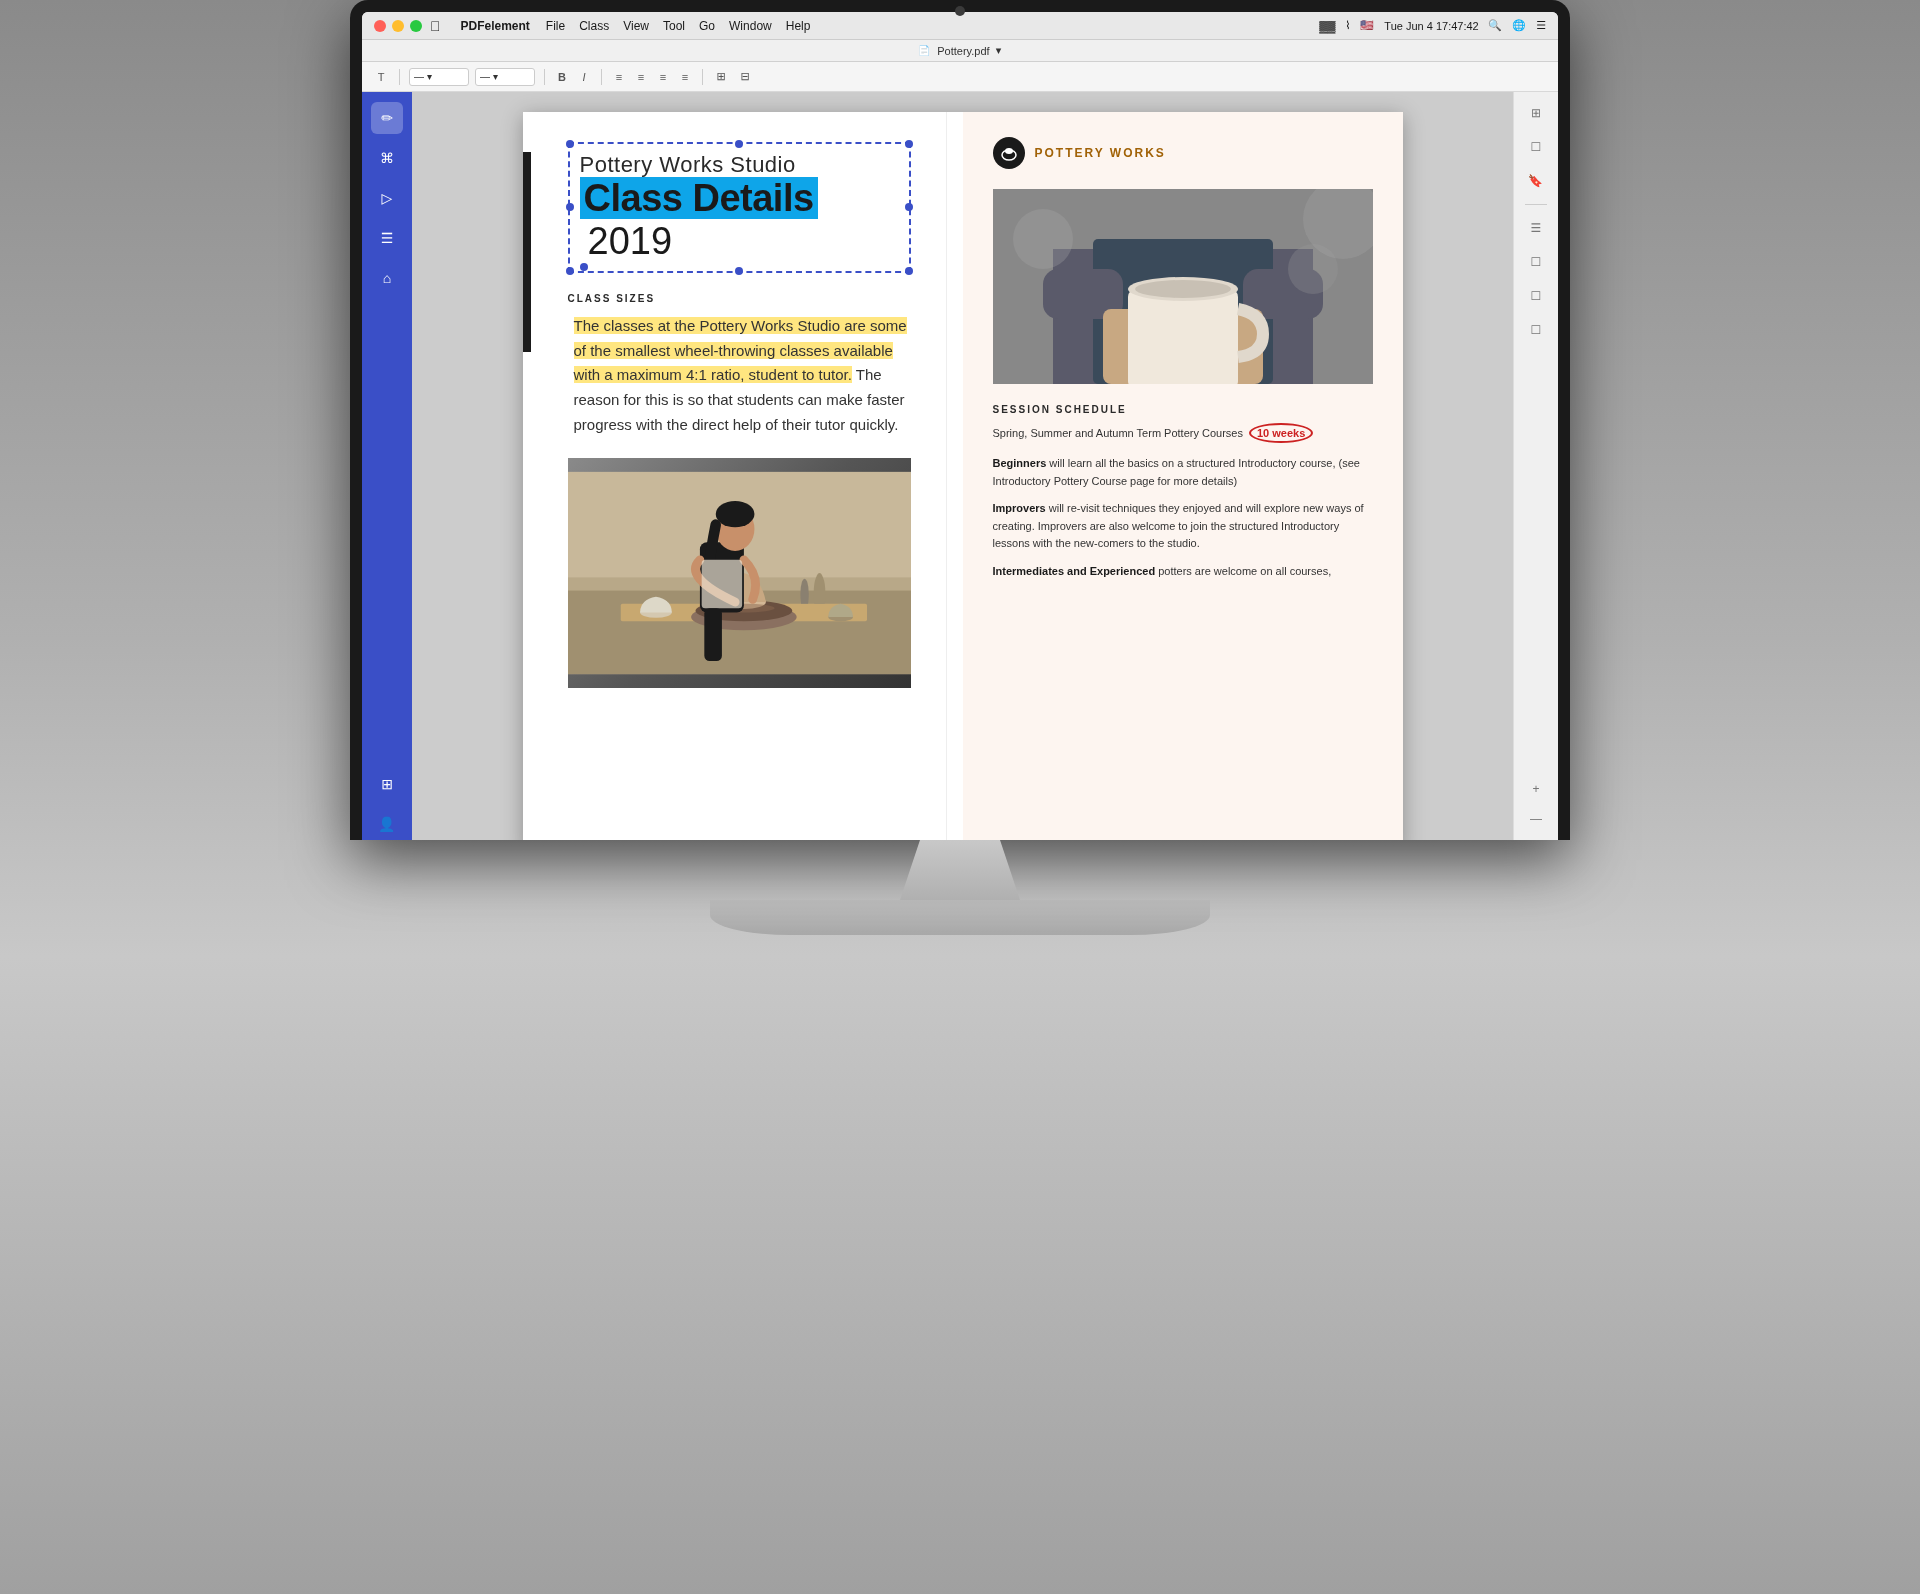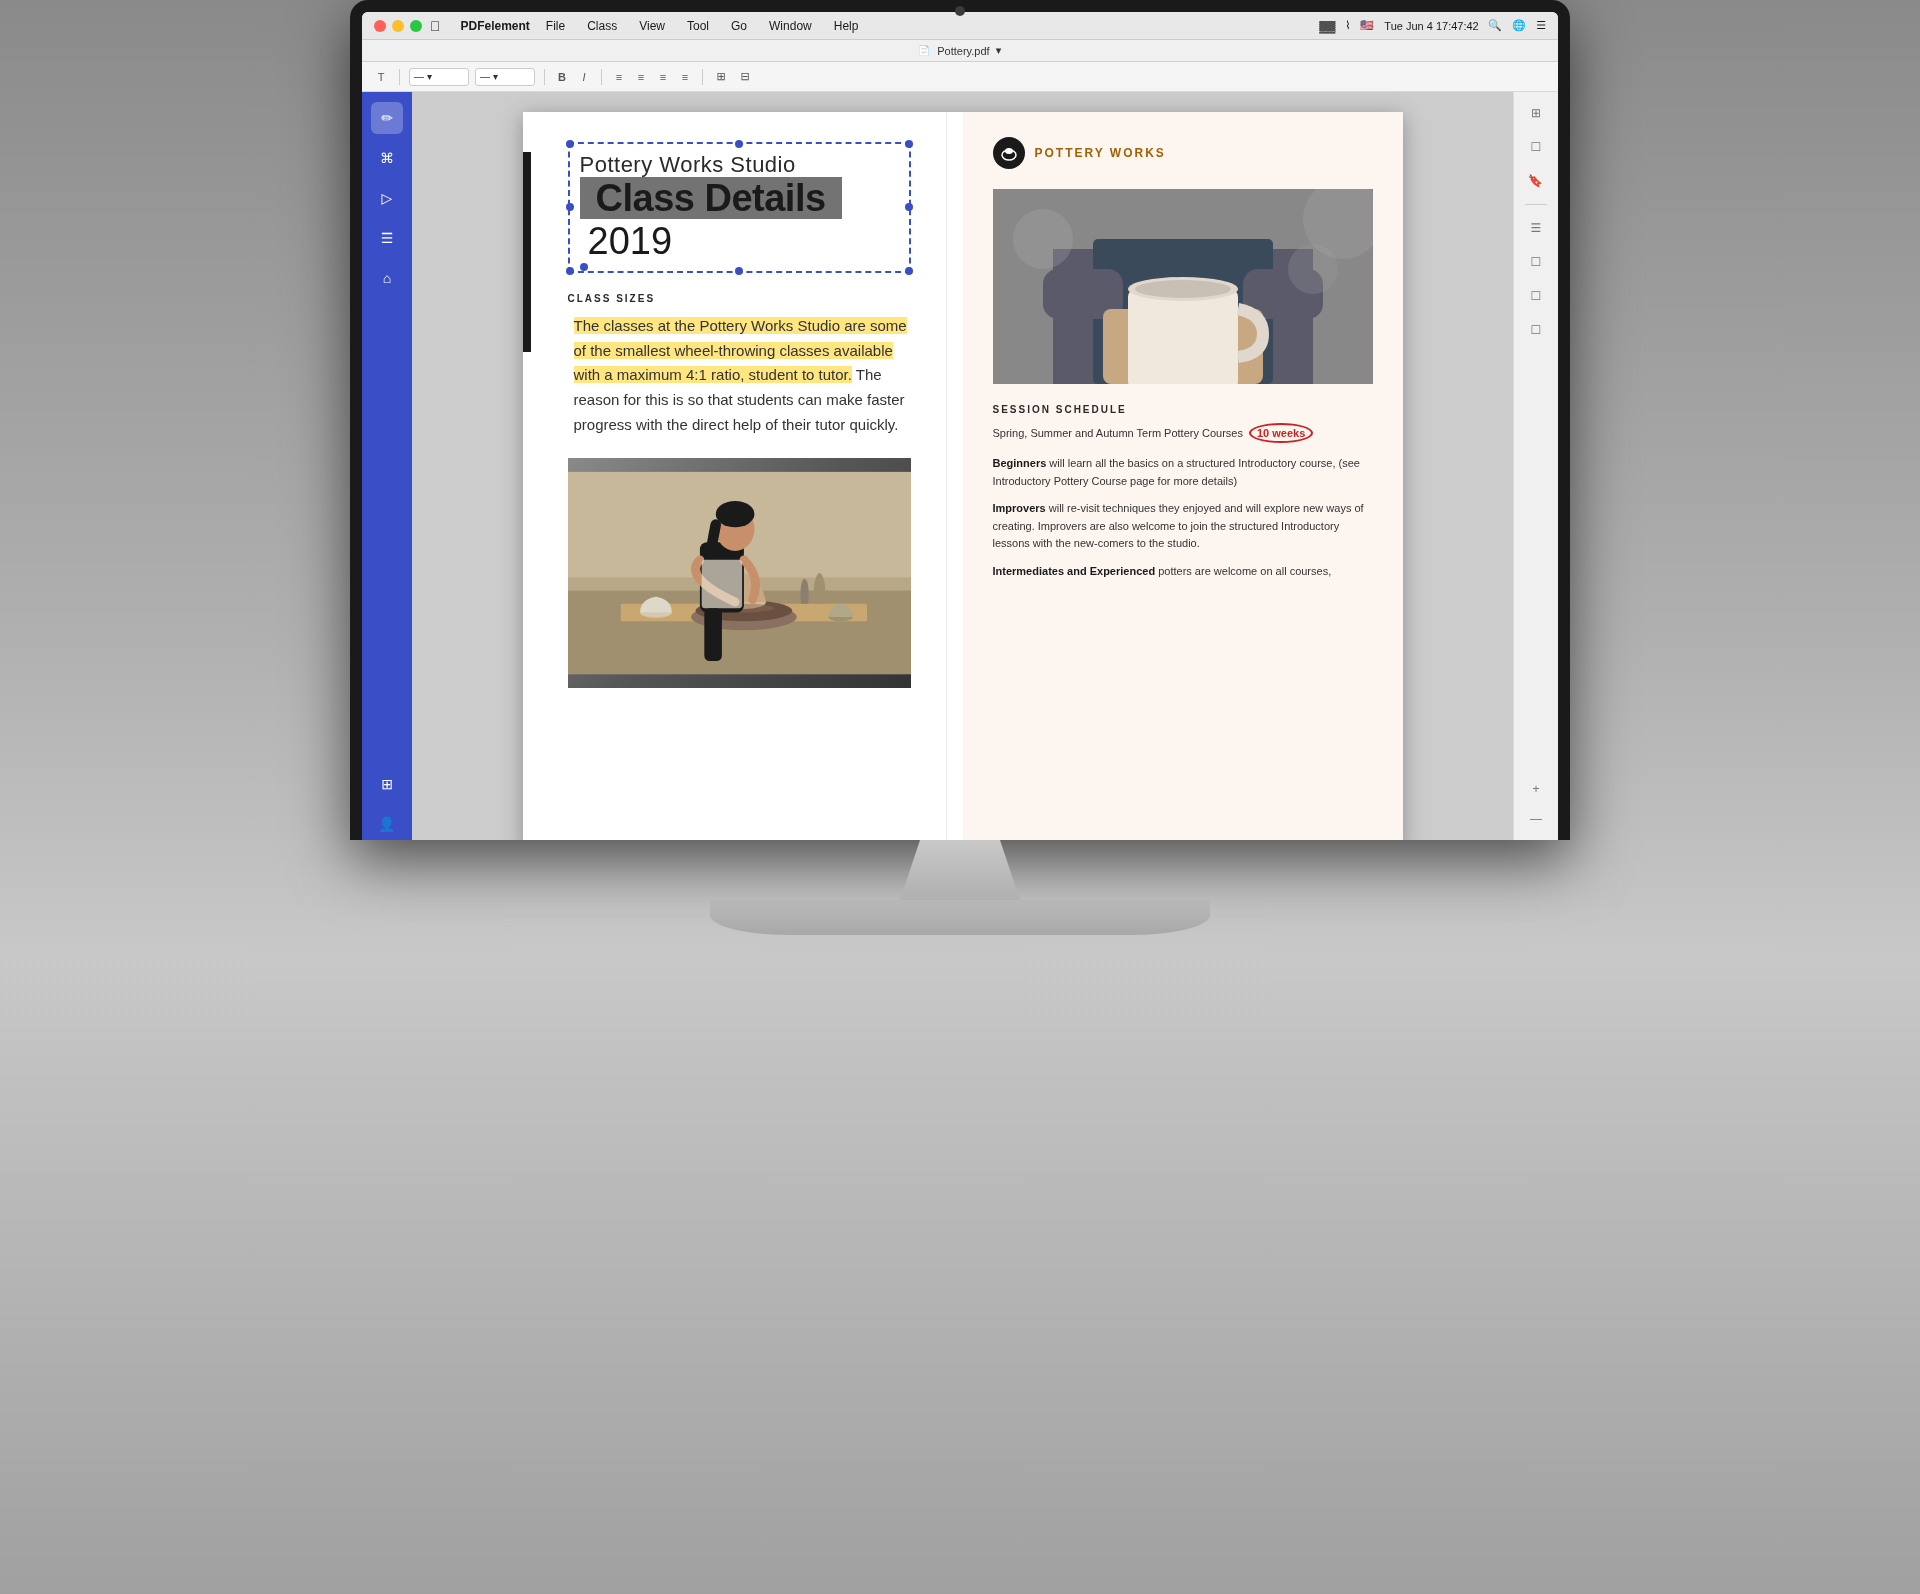--- a/index.html
+++ b/index.html
@@ -83,21 +83,21 @@
       margin-right: 4px;
     }
 
     .app-name {
       font-weight: 700;
       font-size: 12px;
     }
 
     .menu-items {
       display: flex;
-      gap: 22px;
+      gap: 14px;
       font-size: 12px;
     }
 
     .menubar-right {
       margin-left: auto;
       display: flex;
       align-items: center;
       gap: 10px;
       font-size: 11px;
     }
@@ -306,22 +306,22 @@
 
     .main-title {
       font-size: 38px;
       font-weight: 800;
       color: #1a1a1a;
       letter-spacing: -0.5px;
       line-height: 1.1;
     }
 
     .main-title span.highlight {
-      background: #737373;
-      padding: 0 16px;
+      background: #0ea5e9;
+      padding: 0 4px;
     }
 
     .year-text {
       font-size: 38px;
       font-weight: 400;
       color: #1a1a1a;
     }
 
     
     .section-heading {

